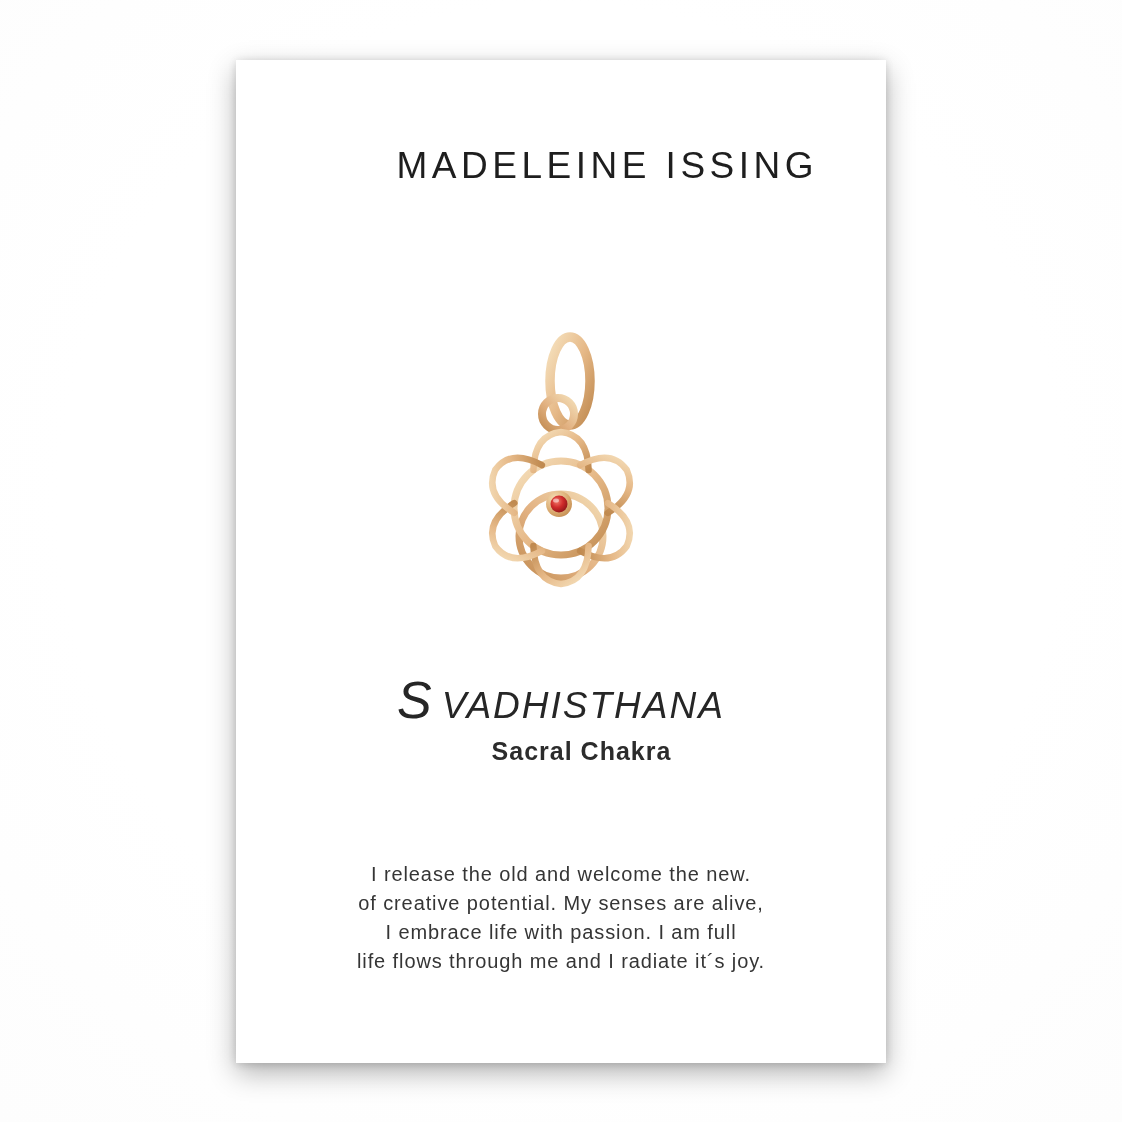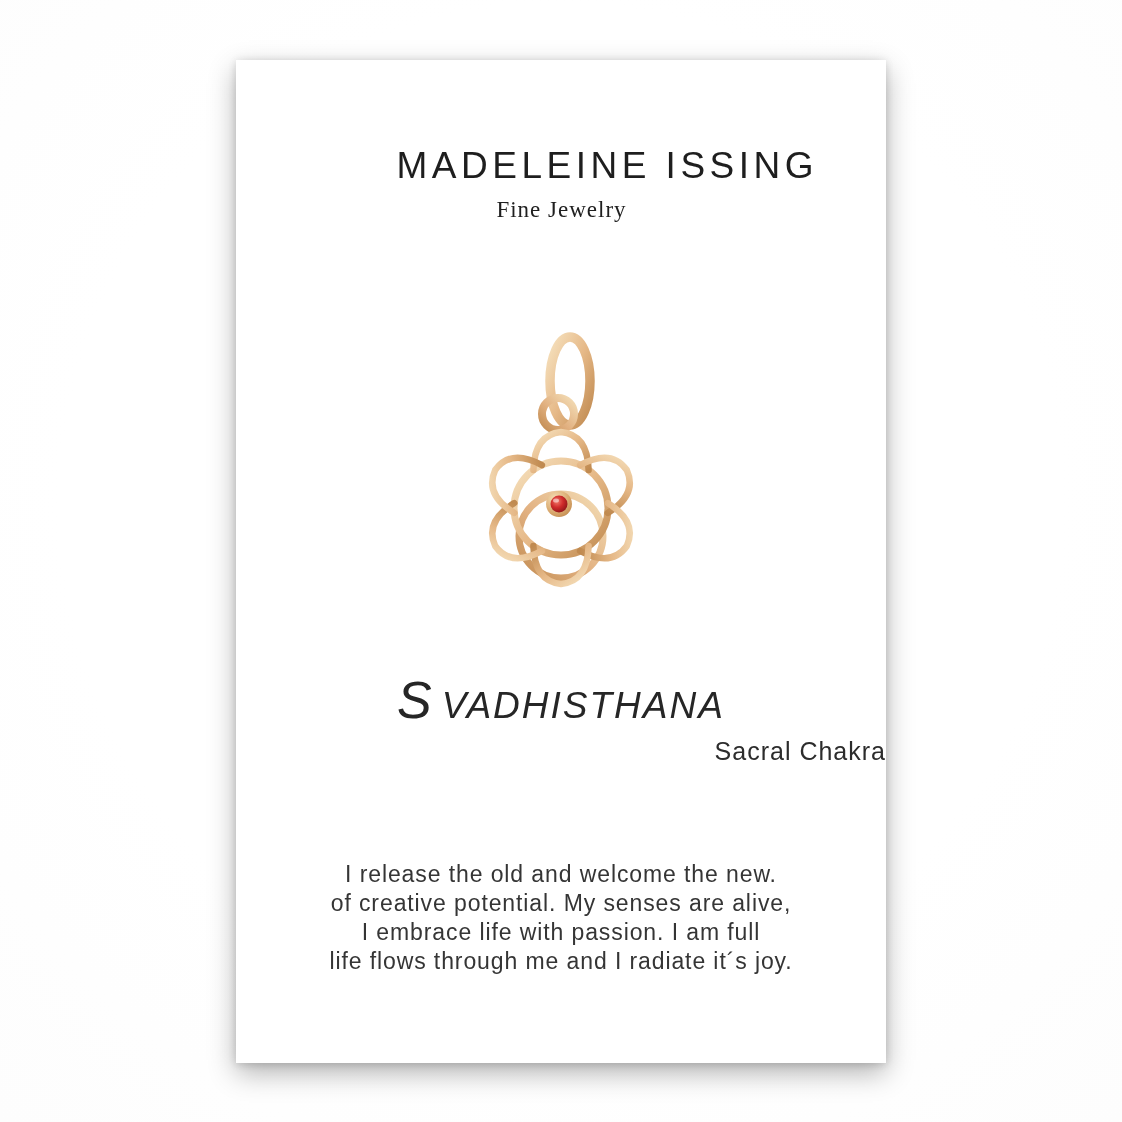--- a/index.html
+++ b/index.html
@@ -50,44 +50,44 @@
     font-weight: 300;
     line-height: 52px;
     letter-spacing: 2px;
     color: #262626;
     white-space: nowrap;
   }
   .title-initial { font-size: 52px; }
   .title-rest   { font-size: 37px; margin-left: 8px; }
   .subtitle {
     position: absolute; top: 679px; left: 0; width: 100%;
-    text-align: right;
+    text-align: center;
     font-size: 25px; line-height: 25px;
-    font-weight: 400;
+    font-weight: 700;
     letter-spacing: 1px; text-indent: 1px;
     color: #2c2c2c;
+    padding-left: 20px;
   }
   .affirmation {
     position: absolute; top: 800px; left: 0; width: 100%;
     text-align: center;
-    font-size: 23px;
+    font-size: 20px;
     font-weight: 300;
     letter-spacing: 0.9px;
     color: #353535;
   }
   .aff-line { line-height: 29px; white-space: nowrap; }
 </style>
 </head>
 <body>
 
 <div class="stage">
   <div class="card">
 
     <div class="brand">MADELEINE ISSING</div>
-    <div class="tagline">Fine Jewelry</div>
 
     <svg class="pendant" width="164" height="272" viewBox="0 0 164 272" xmlns="http://www.w3.org/2000/svg">
       <defs>
         <linearGradient id="gold" x1="0" y1="0" x2="1" y2="1">
           <stop offset="0" stop-color="#f6e2bf"></stop>
           <stop offset="0.5" stop-color="#e6b988"></stop>
           <stop offset="1" stop-color="#c08a50"></stop>
         </linearGradient>
         <linearGradient id="gold2" x1="1" y1="0" x2="0" y2="1">
           <stop offset="0" stop-color="#f3ddb6"></stop>

